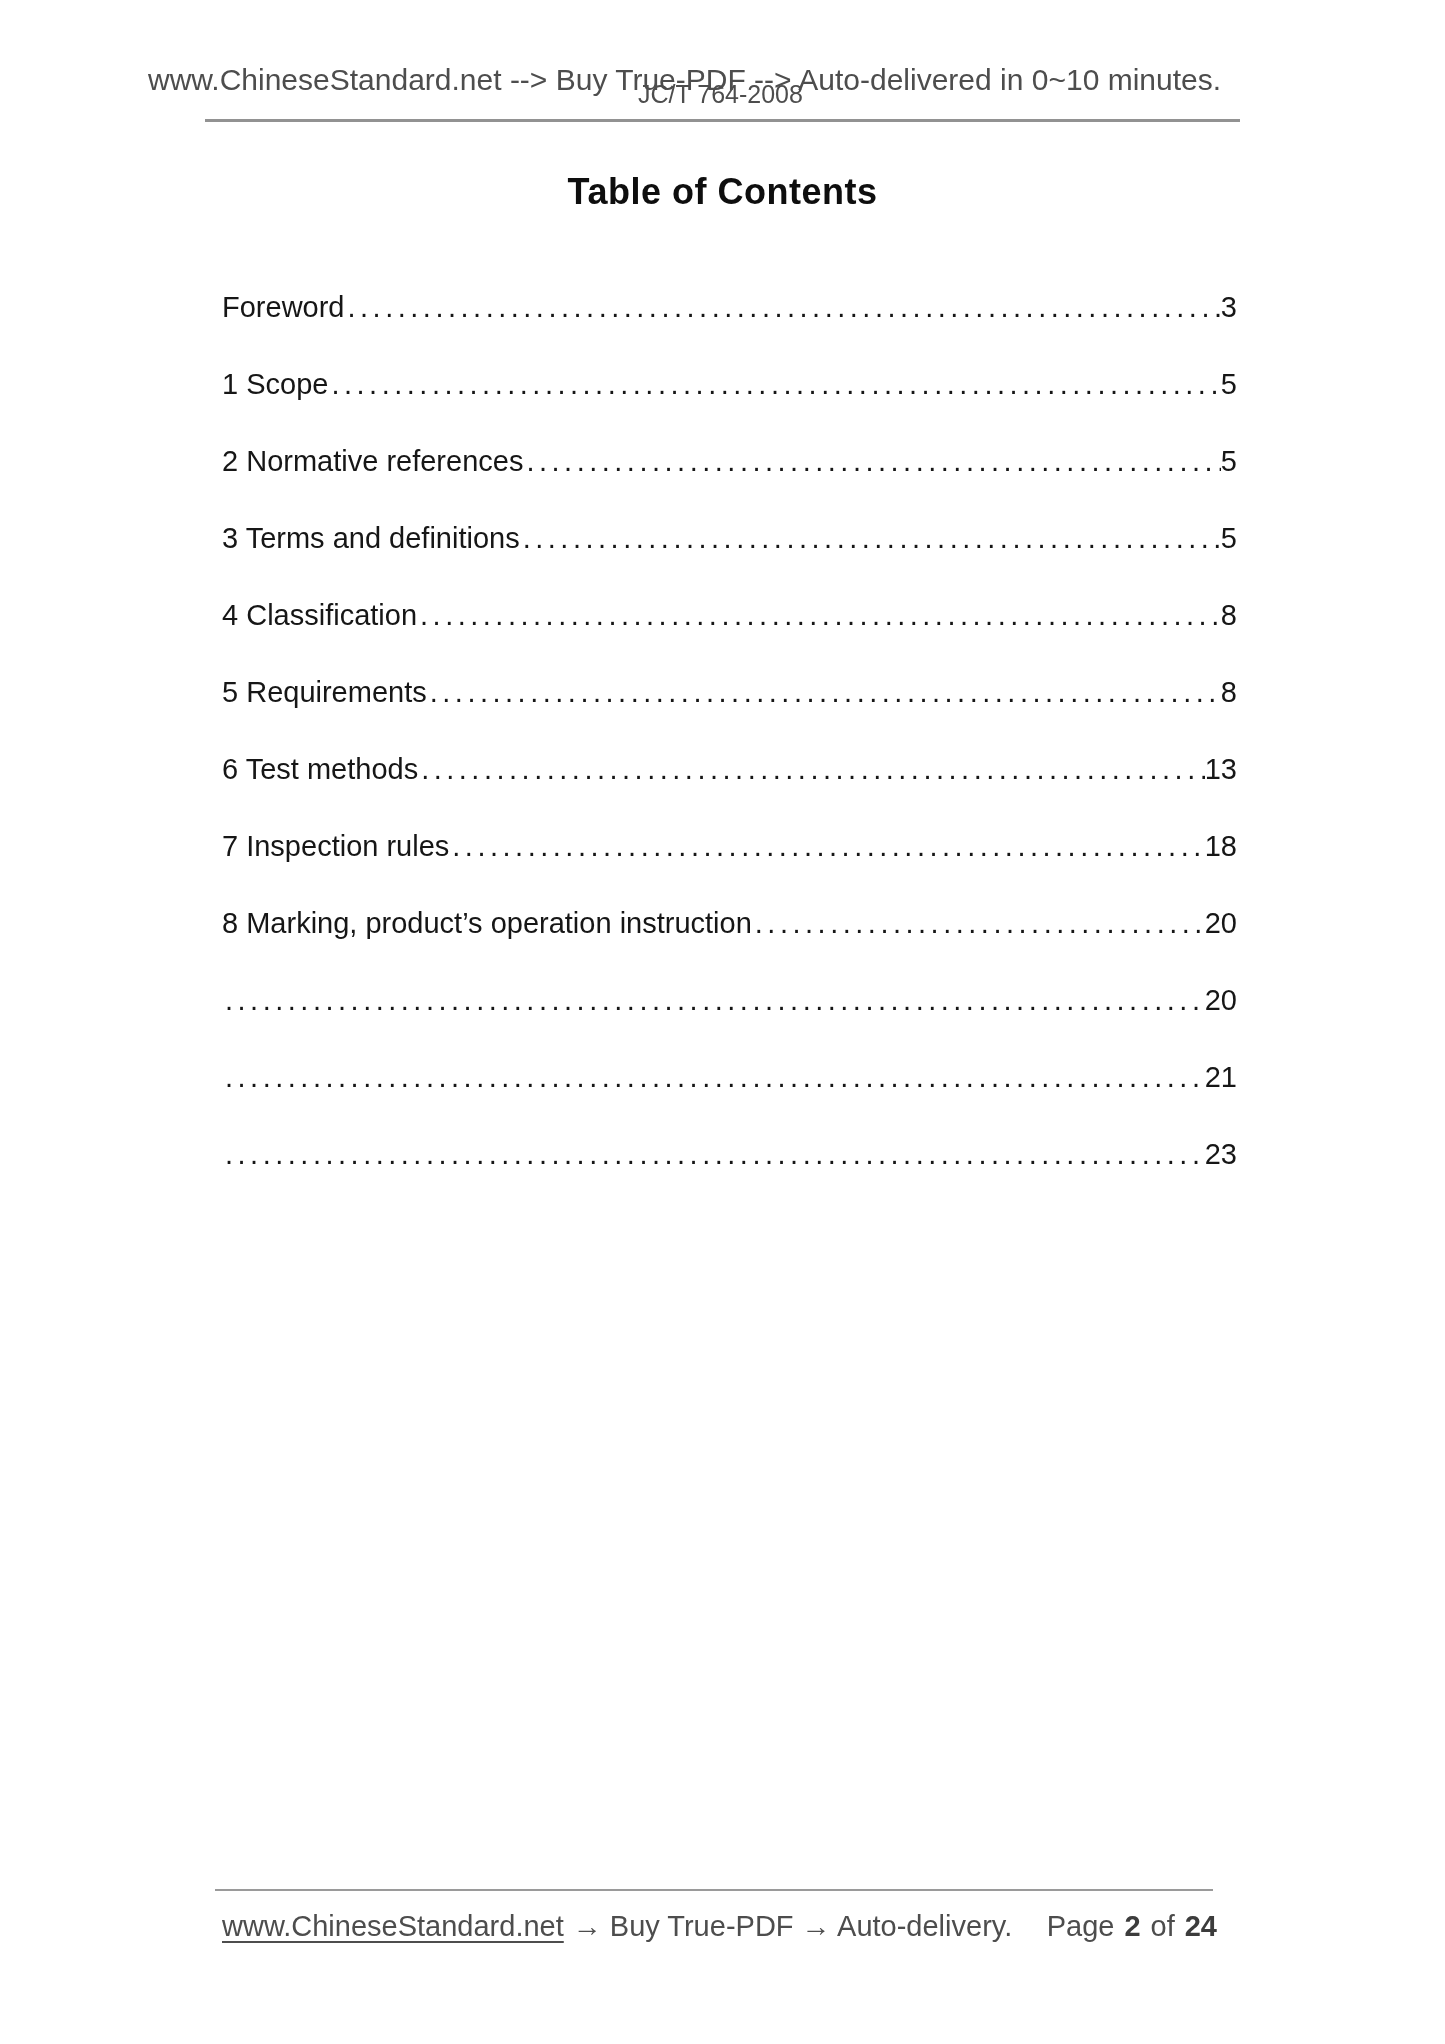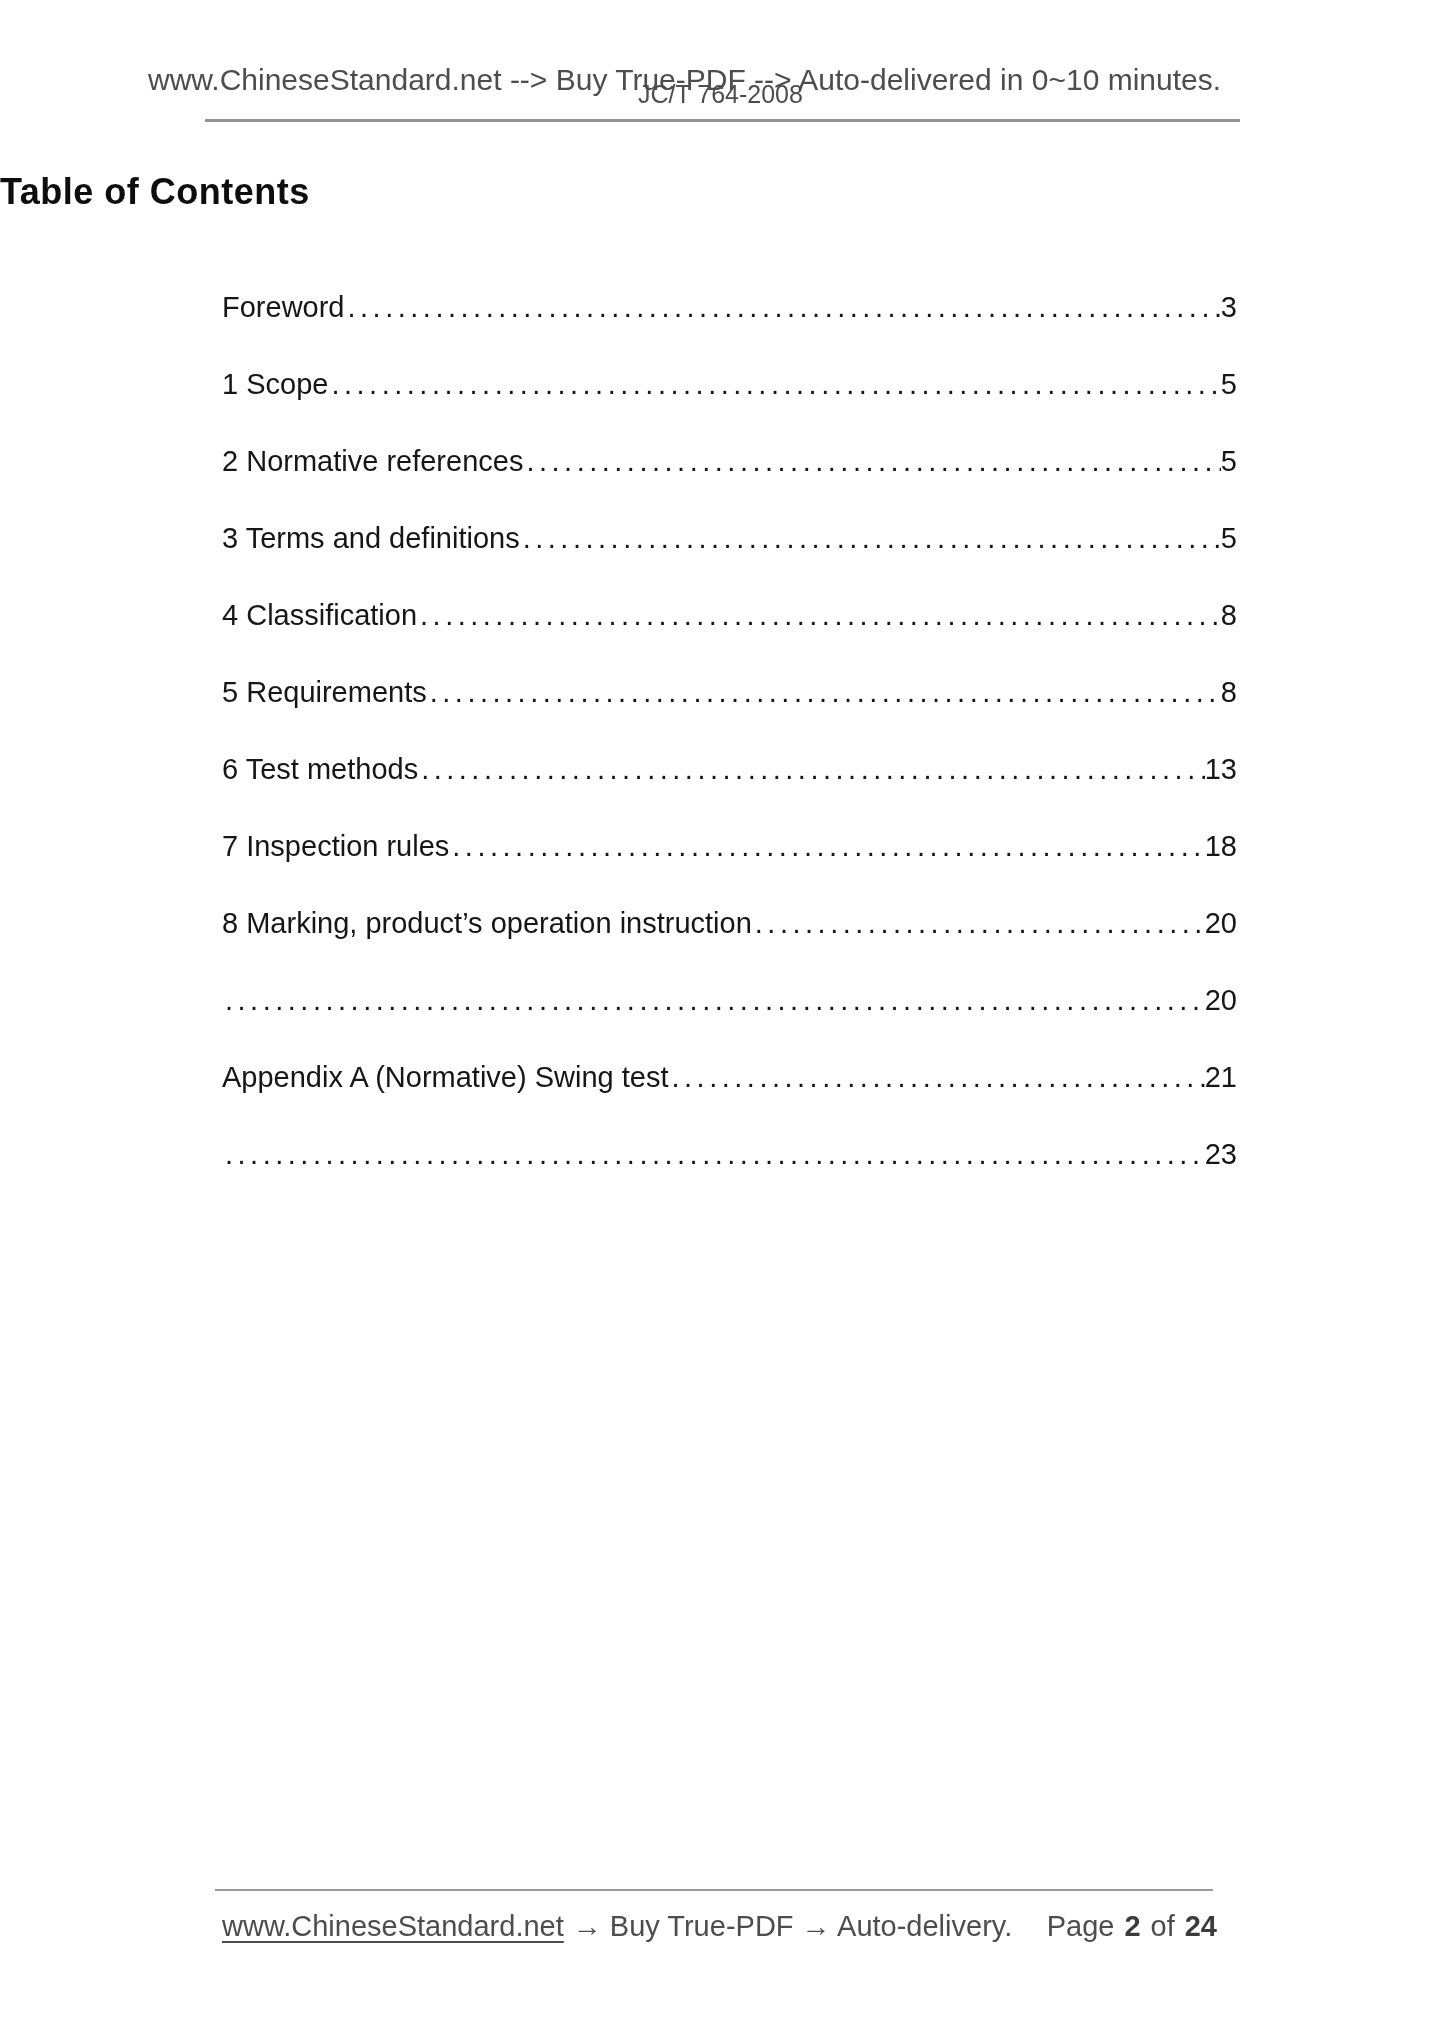--- a/index.html
+++ b/index.html
@@ -45,20 +45,21 @@
     height: 3px;
     background: var(--rule);
   }
 
   
   .page-title {
     position: absolute;
     left: 0;
     top: 171px;
     width: 1445px;
+    text-align: center;
     font-size: 36px;
     font-weight: 700;
     color: #0e0e0e;
     letter-spacing: 0.5px;
   }
 
   
   .toc {
     position: absolute;
     left: 222px;
@@ -184,21 +185,20 @@
     <div class="toc-row">
       <span class="toc-label">8 Marking, product’s operation instruction </span>
       <span class="toc-dots">....................................................................................................................................................................................</span>
       <span class="toc-num">20</span>
     </div>
     <div class="toc-row">
       <span class="toc-dots">....................................................................................................................................................................................</span>
       <span class="toc-num">20</span>
     </div>
     <div class="toc-row">
-      <span class="toc-label">Appendix A (Normative) Swing test</span>
       <span class="toc-dots">....................................................................................................................................................................................</span>
       <span class="toc-num">21</span>
     </div>
     <div class="toc-row">
       <span class="toc-dots">....................................................................................................................................................................................</span>
       <span class="toc-num">23</span>
     </div>
   </div>
 
 <div class="footer-rule"></div>

